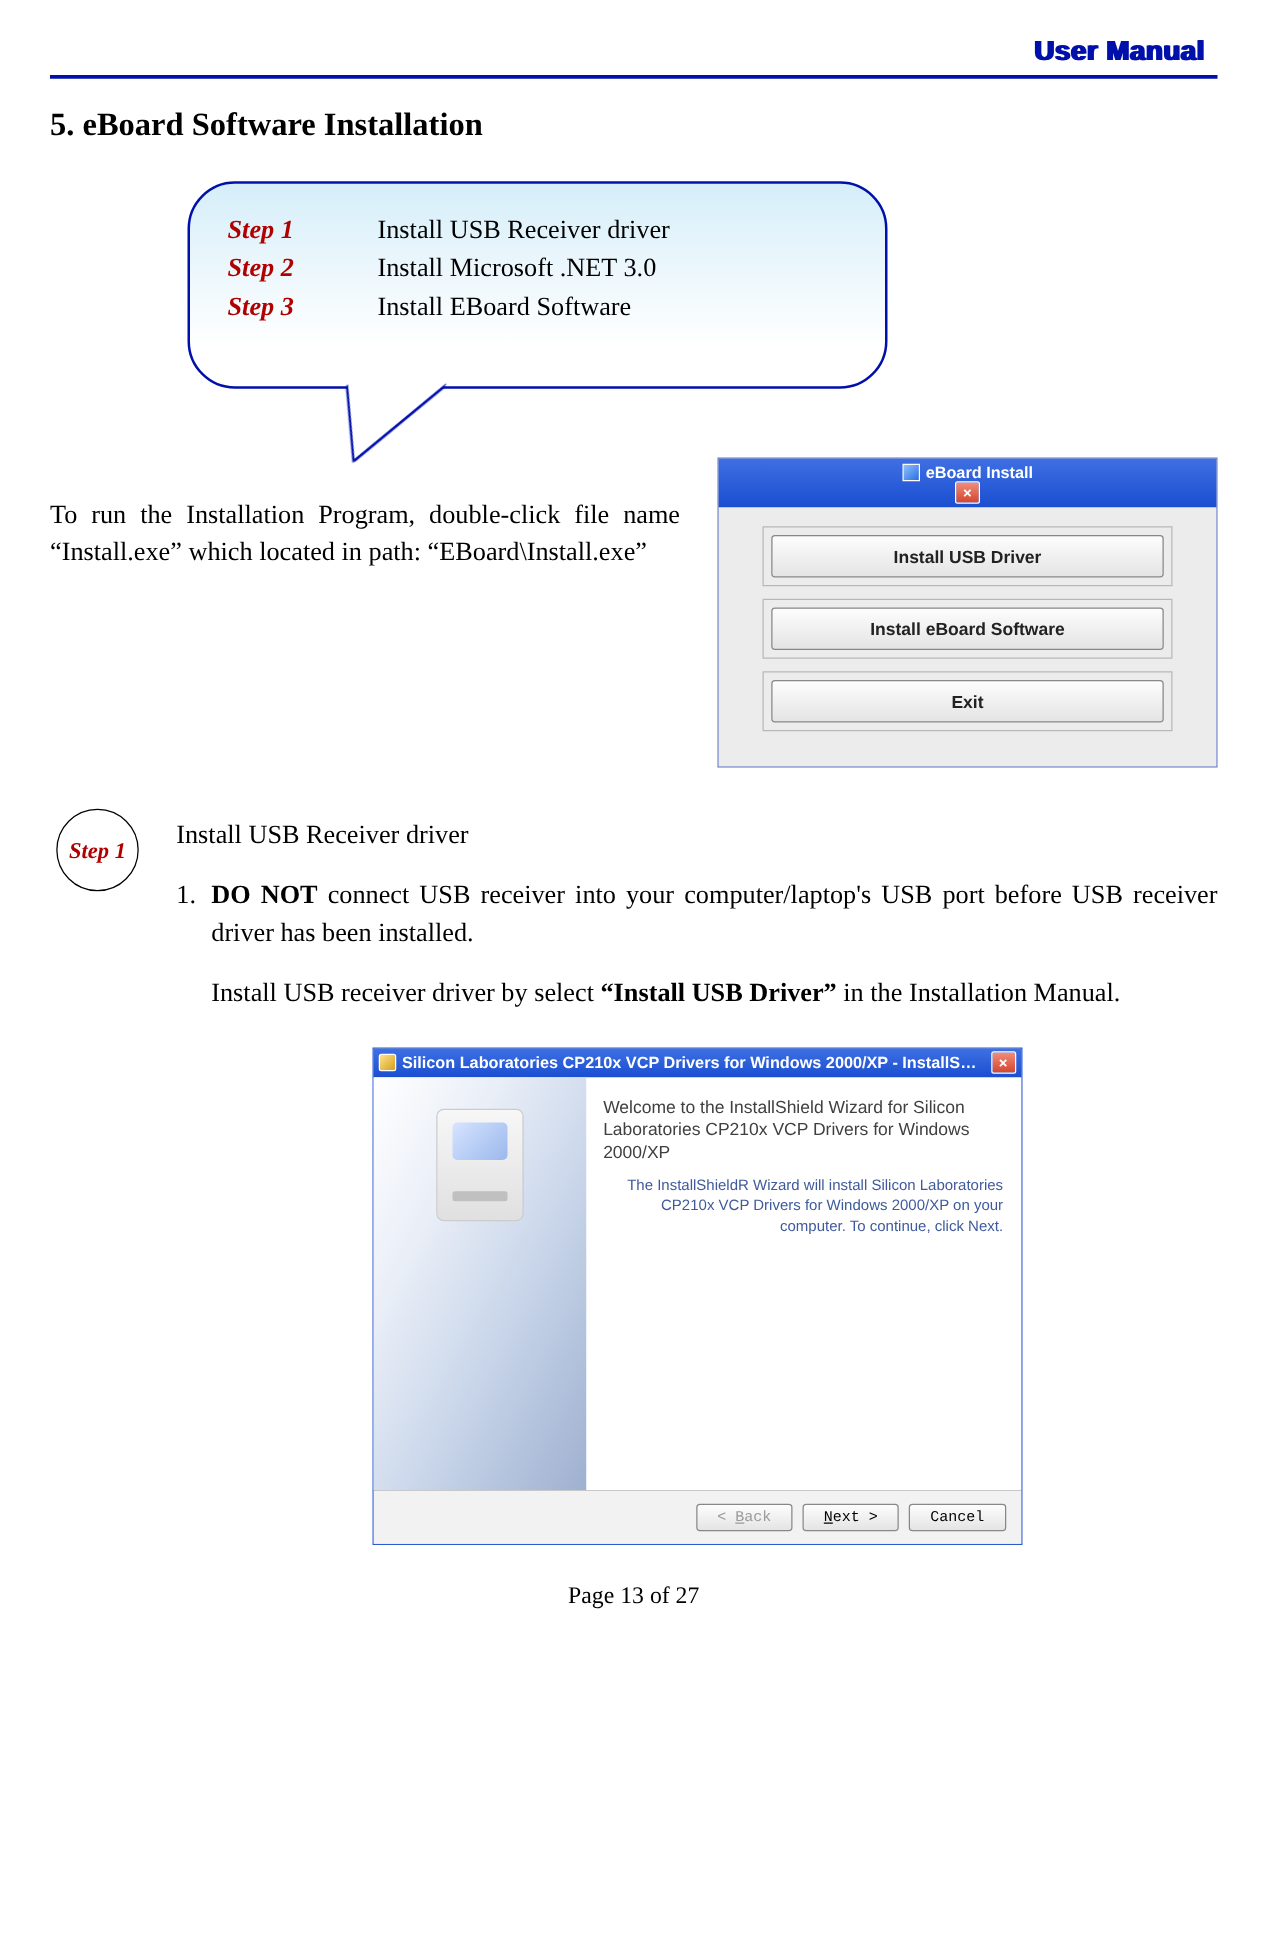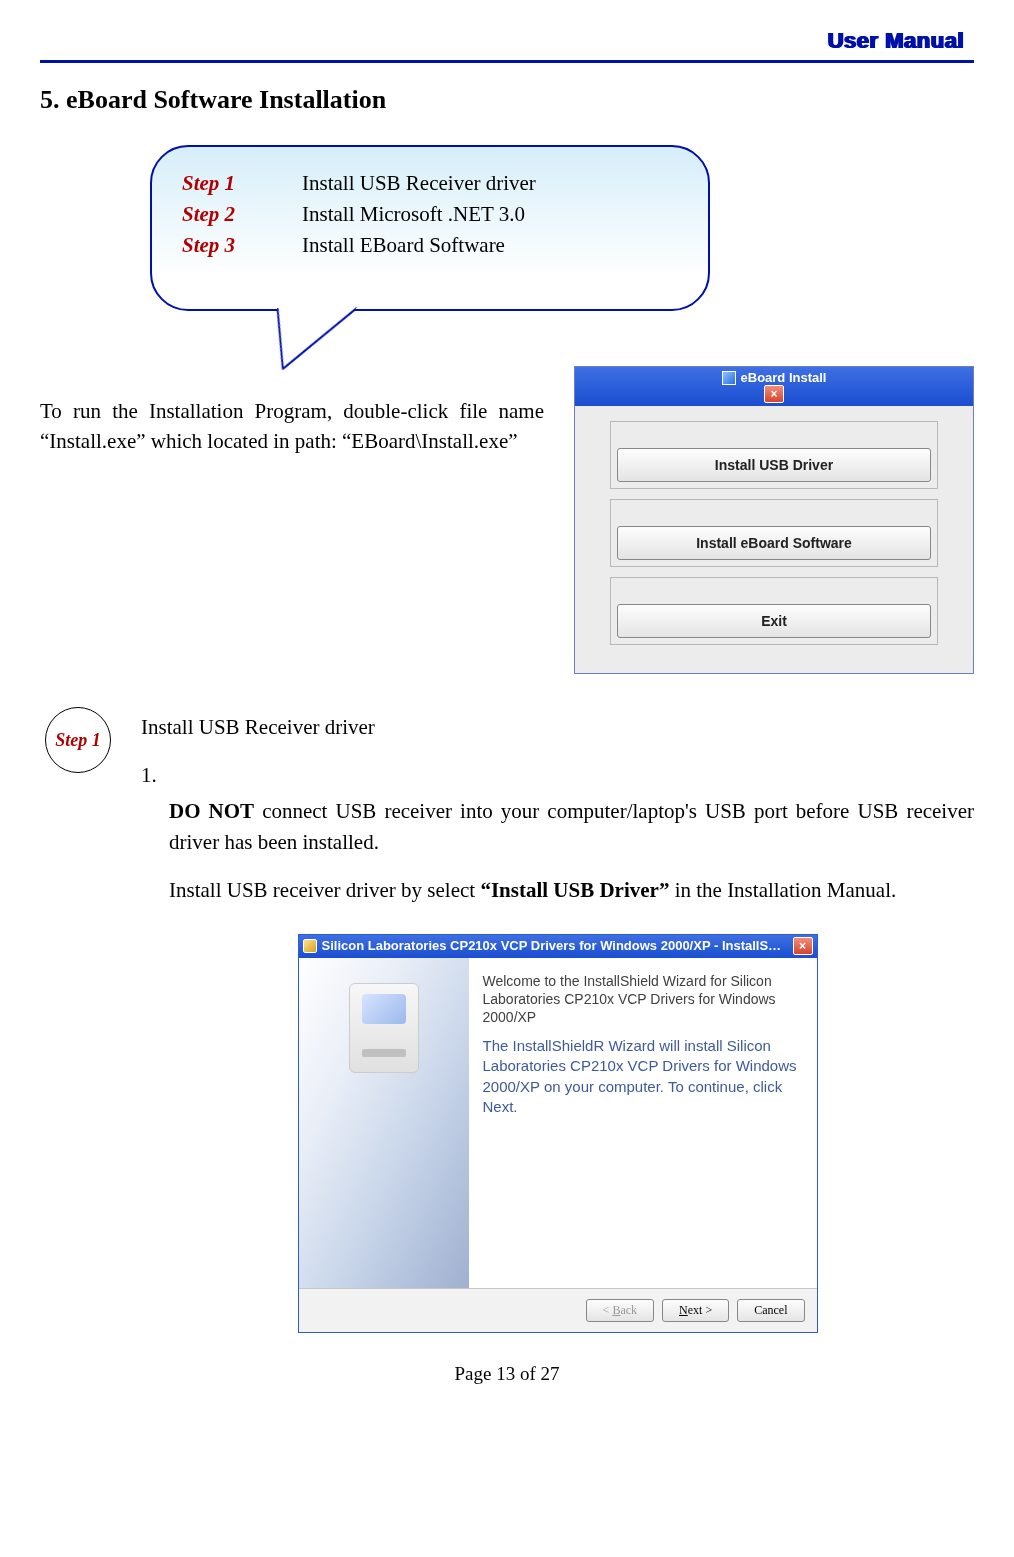--- a/index.html
+++ b/index.html
@@ -28,47 +28,47 @@
     .step-desc { font-size: 21px; }
     .two-col { display: flex; gap: 30px; align-items: flex-start; margin-bottom: 38px; margin-top: 10px; }
     .run-text { flex: 1; font-size: 21px; text-align: justify; line-height: 1.45; padding-top: 30px; }
     .install-window { border: 1px solid #6a7fc7; width: 400px; background: #ececec; font-family: Tahoma, Arial, sans-serif; }
     .install-titlebar { display: flex; align-items: center; justify-content: space-between; background: linear-gradient(to bottom, #3e6fe3, #1a4ed0); color: #fff; font-size: 13px; padding: 3px 5px; font-weight: bold; flex-direction: column; }
     .install-titlebar-left { display: flex; align-items: center; gap: 5px; }
     .install-titlebar-icon { display: inline-block; width: 14px; height: 14px; background: linear-gradient(135deg,#8fc2ff,#2a6de0); border: 1px solid #fff; }
     .close-btn { background: linear-gradient(to bottom, #f28d7a, #d4452e); color: #fff; border: 1px solid #fff; width: 20px; height: 18px; font-size: 12px; text-align: center; line-height: 16px; font-weight: bold; border-radius: 2px; cursor: pointer; }
     .install-body { padding: 10px 35px 18px 35px; background: #ececec; }
     .install-panel { border: 1px solid #b8b8b8; padding: 6px; margin: 5px 0 10px 0; background: #ececec; }
-    .install-btn { display: block; width: 100%; background: linear-gradient(to bottom, #fdfdfd, #e4e4e4); border: 1px solid #888; border-radius: 3px; padding: 8px 0; font-family: Tahoma, Arial; font-size: 14px; font-weight: bold; color: #222; cursor: pointer; margin-top: 20px; }
+    .install-btn { display: block; width: 100%; background: linear-gradient(to bottom, #fdfdfd, #e4e4e4); border: 1px solid #888; border-radius: 3px; padding: 8px 0; font-family: Tahoma, Arial; font-size: 14px; font-weight: bold; color: #222; cursor: pointer; }
     .body-section { display: flex; align-items: flex-start; gap: 30px; margin-top: 5px; }
     .step-circle { border: 1.5px solid #000; border-radius: 50%; width: 66px; height: 66px; display: flex; align-items: center; justify-content: center; font-style: italic; font-weight: bold; color: #b00000; font-size: 18px; flex-shrink: 0; margin-left: 5px; margin-top: -5px; }
     .body-content { flex: 1; font-size: 21px; line-height: 1.45; }
     .body-content h3 { font-weight: normal; font-size: 21px; margin-bottom: 18px; }
     .numbered { display: flex; margin-bottom: 18px; text-align: justify; }
     .numbered .num { width: 28px; flex-shrink: 0; }
-    .numbered .txt { flex: 1; margin-top: 36px; }
+    .numbered .txt { flex: 1; }
     .bold { font-weight: bold; }
     .para { margin-left: 28px; margin-bottom: 28px; text-align: justify; }
 
     .wizard { border: 1px solid #2a5bd0; width: 520px; margin: 4px auto 0; font-family: Tahoma, Arial, sans-serif; background: #fff; }
     .wiz-titlebar { display: flex; align-items: center; justify-content: space-between; background: linear-gradient(to bottom, #3e6fe3, #1a4ed0); color: #fff; font-size: 13px; padding: 2px 4px; font-weight: bold; }
     .wiz-titlebar-left { display: flex; align-items: center; gap: 5px; }
     .wiz-titlebar-icon { display: inline-block; width: 14px; height: 14px; background: linear-gradient(135deg,#ffe28a,#d4a020); border: 1px solid #fff; border-radius:2px; }
     .wiz-close { background: linear-gradient(to bottom, #f28d7a, #d4452e); color: #fff; border: 1px solid #fff; width: 20px; height: 18px; font-size: 12px; text-align: center; line-height: 16px; font-weight: bold; border-radius: 2px; cursor: pointer; }
     .wiz-body { display: flex; background: #fff; height: 330px; }
     .wiz-side { width: 170px; background: linear-gradient(to bottom right, #fff 0%, #e9eef7 30%, #c9d6ea 60%, #9fb0d0 100%); display:flex; align-items:flex-start; justify-content:center; padding-top:25px; }
     .wiz-side-img { width: 70px; height: 90px; background: linear-gradient(to bottom, #f7f7f7, #e0e0e0); border: 1px solid #ccc; border-radius: 6px; position: relative; }
     .wiz-side-img::before { content: ""; position: absolute; top: 10px; left: 12px; width: 44px; height: 30px; background: linear-gradient(135deg,#d6e4ff,#9bb8ec); border-radius: 4px; }
     .wiz-side-img::after { content: ""; position: absolute; bottom: 15px; left: 12px; width: 44px; height: 8px; background: #c0c0c0; border-radius: 2px; }
     .wiz-main { flex: 1; padding: 14px 14px 4px 14px; }
     .wiz-welcome { font-weight: normal; font-size: 14px; color: #404040; margin-bottom: 10px; line-height: 1.3; }
-    .wiz-text { font-size: 15px; color: #3f5a9c; line-height: 1.35; }
+    .wiz-text { font-size: 12px; color: #3f5a9c; line-height: 1.35; text-align: right; }
     .wiz-divider { border-top: 1px solid #c8c8c8; }
     .wiz-buttons { display: flex; justify-content: flex-end; gap: 8px; padding: 10px 12px; background: #f2f2f2; }
-    .wiz-btn { background: linear-gradient(to bottom, #fdfdfd, #e4e4e4); border: 1px solid #888; border-radius: 3px; padding: 3px 16px; font-family: Liberation Serif, serif; font-size: 12px; cursor: pointer; }
+    .wiz-btn { background: linear-gradient(to bottom, #fdfdfd, #e4e4e4); border: 1px solid #888; border-radius: 3px; padding: 3px 16px; font-family: Liberation Mono, monospace; font-size: 12px; cursor: pointer; }
     .wiz-btn.disabled { color: #999; cursor: default; }
     .wiz-btn u { text-decoration: underline; }
     .footer { text-align: center; font-size: 19px; margin-top: 30px; }
   </style>
 </head>
 <body>
 
 <div class="header">
   <span class="header-title">User Manual</span>
 </div>

